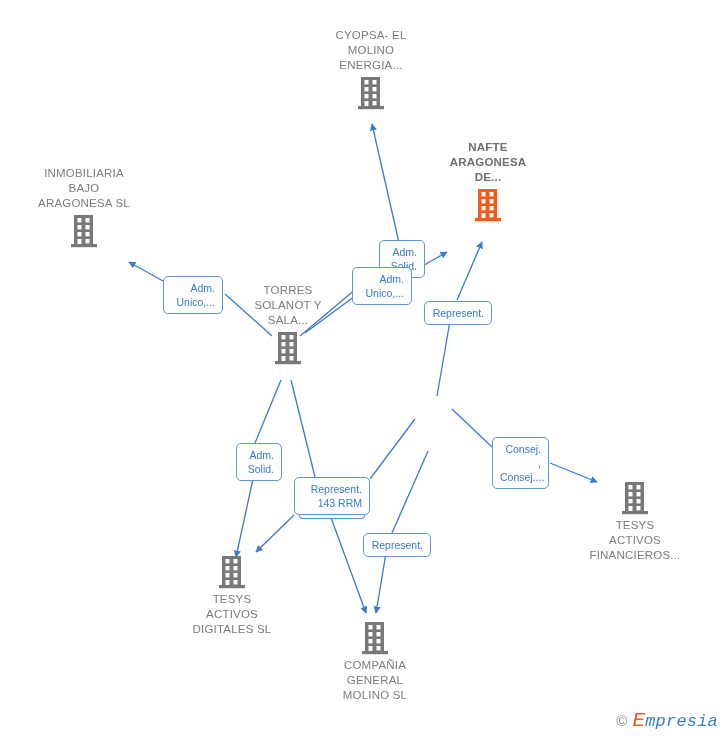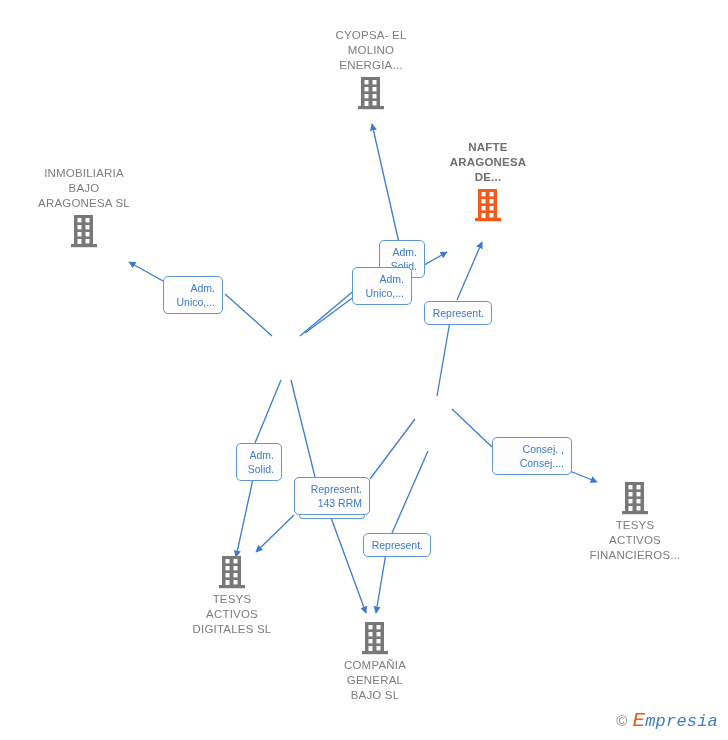--- a/index.html
+++ b/index.html
@@ -195,20 +195,41 @@
           <rect x="15.5" y="11" width="4" height="4.4"></rect>
           <rect x="7.5" y="18" width="4" height="4.4"></rect>
           <rect x="15.5" y="18" width="4" height="4.4"></rect>
           <rect x="7.5" y="25" width="4" height="5"></rect>
           <rect x="15.5" y="25" width="4" height="4.4"></rect>
         </g>
       </svg>
     </span>
   </div>
 
+  <div class="node company label-above" style="left:288px;top:283px;">
+    <span class="label">TORRES
+SOLANOT Y
+SALA...</span>
+    <span class="ico">
+      <svg width="28" height="34" viewBox="0 0 28 34" xmlns="http://www.w3.org/2000/svg">
+        <rect x="4" y="1" width="19" height="29" fill="#787878"></rect>
+        <rect x="1" y="30" width="26" height="3.2" fill="#787878"></rect>
+        <g fill="#ffffff">
+          <rect x="7.5" y="4" width="4" height="4.4"></rect>
+          <rect x="15.5" y="4" width="4" height="4.4"></rect>
+          <rect x="7.5" y="11" width="4" height="4.4"></rect>
+          <rect x="15.5" y="11" width="4" height="4.4"></rect>
+          <rect x="7.5" y="18" width="4" height="4.4"></rect>
+          <rect x="15.5" y="18" width="4" height="4.4"></rect>
+          <rect x="7.5" y="25" width="4" height="5"></rect>
+          <rect x="15.5" y="25" width="4" height="4.4"></rect>
+        </g>
+      </svg>
+    </span>
+  </div>
 
 
   <div class="node company label-below" style="left:635px;top:481px;">
     <span class="ico">
       <svg width="28" height="34" viewBox="0 0 28 34" xmlns="http://www.w3.org/2000/svg">
         <rect x="4" y="1" width="19" height="29" fill="#787878"></rect>
         <rect x="1" y="30" width="26" height="3.2" fill="#787878"></rect>
         <g fill="#ffffff">
           <rect x="7.5" y="4" width="4" height="4.4"></rect>
           <rect x="15.5" y="4" width="4" height="4.4"></rect>
@@ -260,41 +281,41 @@
           <rect x="15.5" y="11" width="4" height="4.4"></rect>
           <rect x="7.5" y="18" width="4" height="4.4"></rect>
           <rect x="15.5" y="18" width="4" height="4.4"></rect>
           <rect x="7.5" y="25" width="4" height="5"></rect>
           <rect x="15.5" y="25" width="4" height="4.4"></rect>
         </g>
       </svg>
     </span>
     <span class="label">COMPAÑIA
 GENERAL
-BAJO  SL</span>
+MOLINO  SL</span>
   </div>
 
   <div class="chip" style="left:163px;top:276px;width:60px;">Adm.
 Unico,...</div>
 
   <div class="chip" style="left:379px;top:240px;width:46px;">Adm.
 Solid.</div>
 
   <div class="chip" style="left:352px;top:267px;width:60px;">Adm.
 Unico,...</div>
 
   <div class="chip" style="left:424px;top:301px;width:68px;">Represent.</div>
 
   <div class="chip" style="left:236px;top:443px;width:46px;">Adm.
 Solid.</div>
 
   <div class="chip stack" style="left:294px;top:477px;width:76px;">Represent.
 143 RRM</div>
 
-  <div class="chip" style="left:492px;top:437px;width:80px;">Consej. ,
+  <div class="chip" style="left:492px;top:437px;width:57px;">Consej. ,
 Consej....</div>
 
   <div class="chip" style="left:363px;top:533px;width:68px;">Represent.</div>
 
   <div class="watermark">
     <span class="cmark">©</span>
     <span class="brand"><span class="cap">E</span><span>mpresia</span></span>
   </div>
 
 </div>

